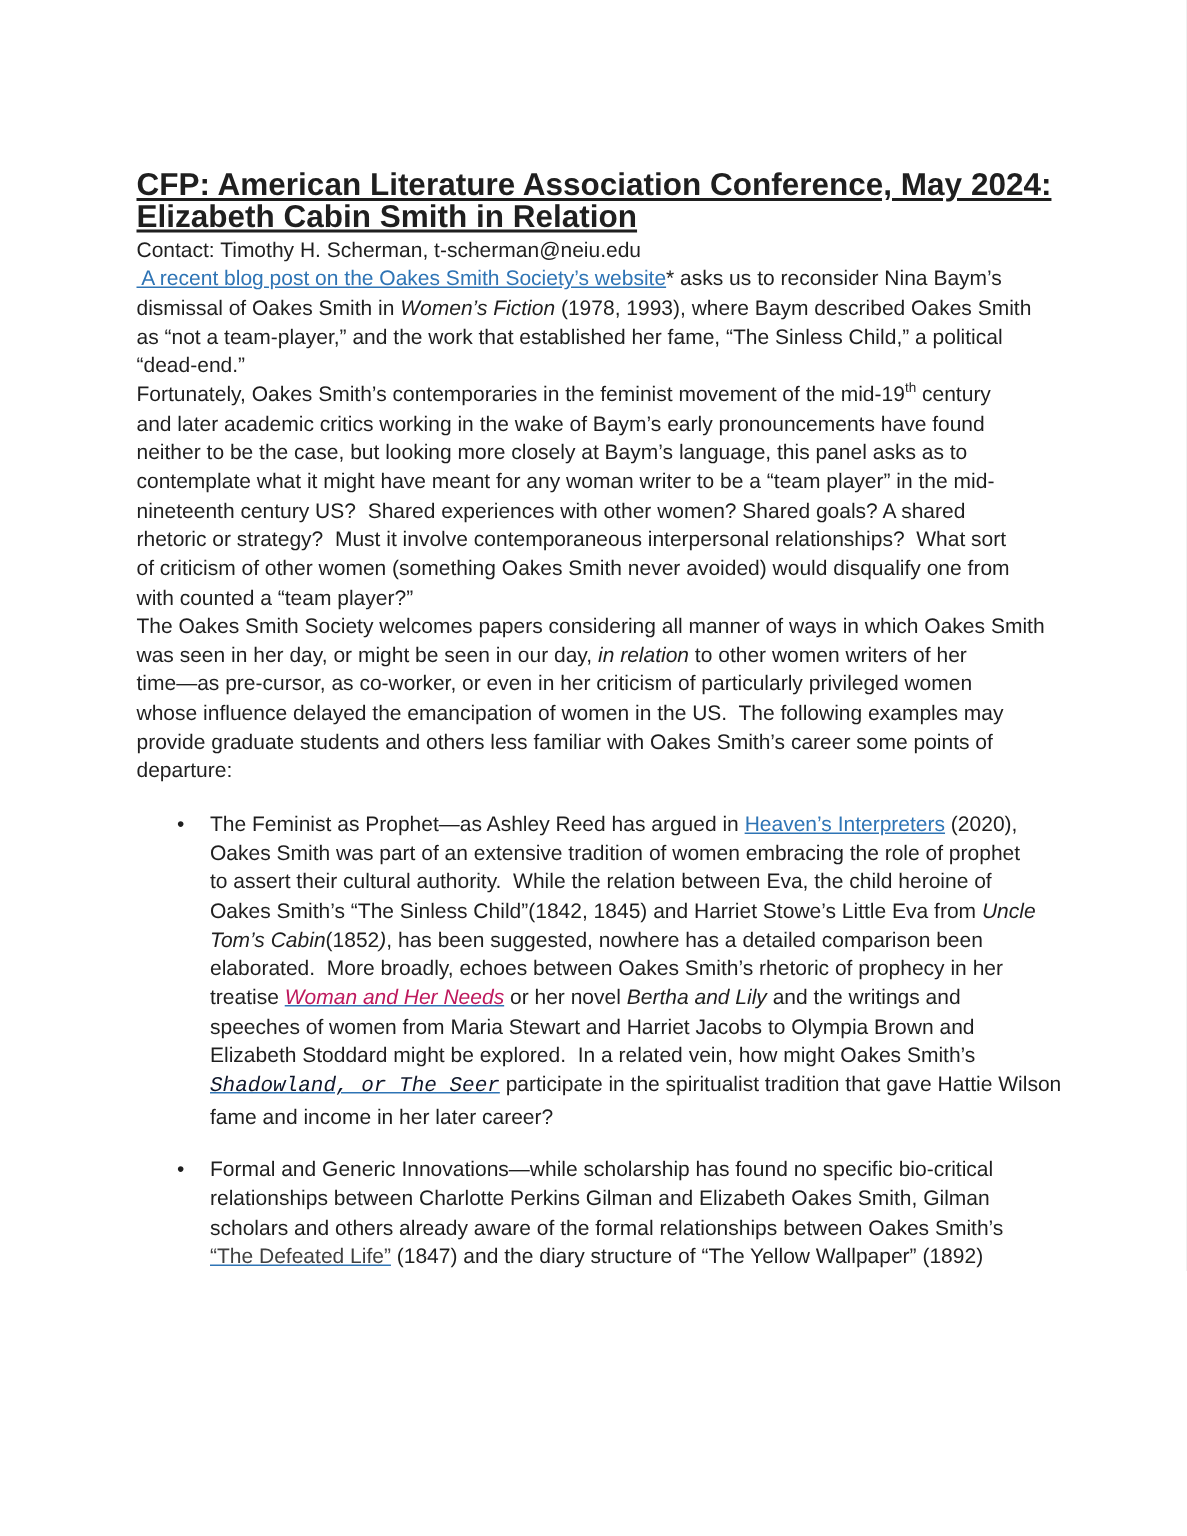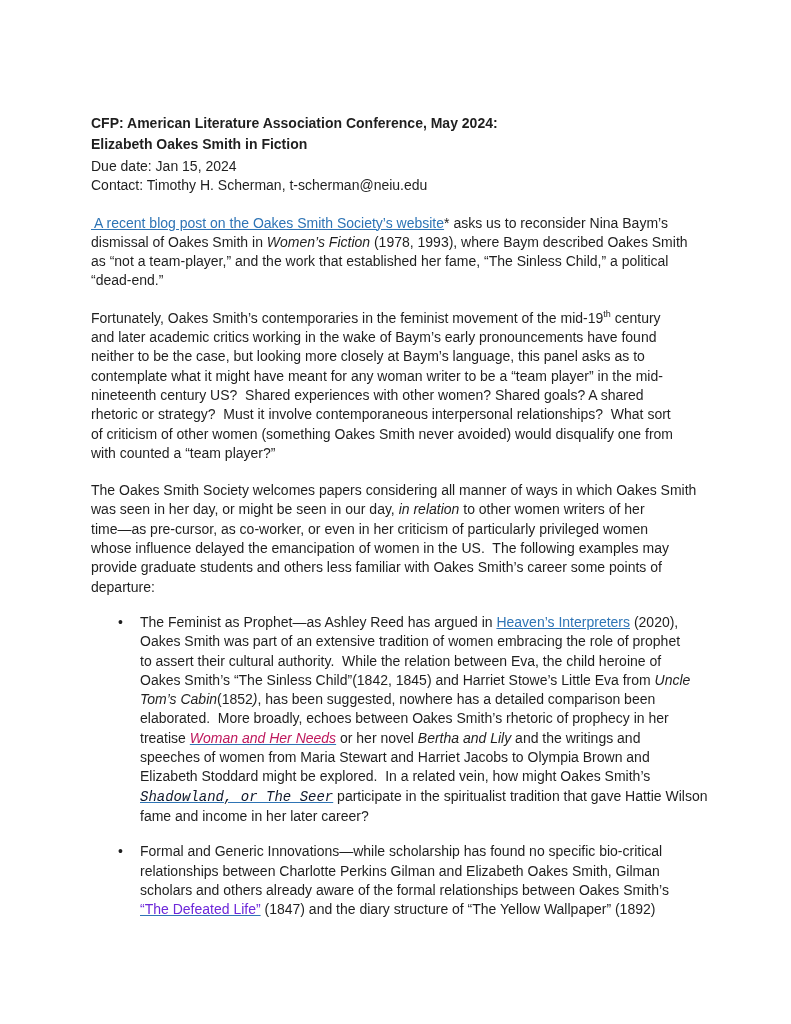--- a/index.html
+++ b/index.html
@@ -17,32 +17,33 @@
     font-family: "Liberation Sans", sans-serif;
     color: #1f1f1f;
   }
   .doc {
     position: absolute;
     left: 91px;
     top: 113px;
     width: 640px;
   }
   .block { margin: 0; }
-  .block.paragraph { margin-top: 18px; }
+  .block.paragraph { }
   .block.bullet    { margin-top: 16px; display: flex; }
   .block.meta      { margin-top: 2px; }
   .line {
     white-space: pre;
     font-size: 14px;
     line-height: 19.3px;
   }
   .heading .line {
-    font-size: 14px;
+    font-size: 21px;
     font-weight: bold;
     line-height: 21px;
+    text-decoration: underline;
   }
   .bullet .marker {
     flex: 0 0 49px;
     box-sizing: border-box;
     padding-left: 27px;
     font-size: 14px;
     line-height: 19.3px;
   }
   .bullet .bullet-content { flex: 1 1 auto; min-width: 0; }
   .b   { font-weight: bold; }
@@ -57,24 +58,23 @@
     cursor: pointer;
   }
 </style>
 </head>
 <body>
 
 <div class="page">
   <div class="doc">
       <div class="block heading">
         <div class="line"><span class="b">CFP: American Literature Association Conference, May 2024:</span></div>
-        <div class="line"><span class="b">Elizabeth Oakes Smith in Fiction</span></div>
+        <div class="line"><span class="b">Elizabeth Cabin Smith in Relation</span></div>
       </div>
       <div class="block meta">
-        <div class="line"><span>Due date: Jan 15, 2024</span></div>
         <div class="line"><span>Contact: Timothy H. Scherman, t-scherman@neiu.edu</span></div>
       </div>
       <div class="block paragraph">
         <div class="line"><a class="link" style="color: rgb(46, 116, 181); text-decoration-color: rgb(46, 116, 181);"> A recent blog post on the Oakes Smith Society’s website</a><span>* asks us to reconsider Nina Baym’s</span></div>
         <div class="line"><span>dismissal of Oakes Smith in </span><span class="i">Women’s Fiction</span><span> (1978, 1993), where Baym described Oakes Smith</span></div>
         <div class="line"><span>as “not a team-player,” and the work that established her fame, “The Sinless Child,” a political</span></div>
         <div class="line"><span>“dead-end.”</span></div>
       </div>
       <div class="block paragraph">
         <div class="line"><span>Fortunately, Oakes Smith’s contemporaries in the feminist movement of the mid-19</span><span class="sup">th</span><span> century</span></div>
@@ -109,17 +109,17 @@
           <div class="line"><a class="link i" style="color: #0f172a; text-decoration-color: rgb(46, 116, 181); font-family: Liberation Mono, monospace;">Shadowland, or The Seer</a><span> participate in the spiritualist tradition that gave Hattie Wilson</span></div>
           <div class="line"><span>fame and income in her later career?</span></div>
         </div>
       </div>
       <div class="block bullet">
         <span class="marker">•</span>
         <div class="bullet-content">
           <div class="line"><span>Formal and Generic Innovations—while scholarship has found no specific bio-critical</span></div>
           <div class="line"><span>relationships between Charlotte Perkins Gilman and Elizabeth Oakes Smith, Gilman</span></div>
           <div class="line"><span>scholars and others already aware of the formal relationships between Oakes Smith’s</span></div>
-          <div class="line"><a class="link" style="color: #6d28d9; text-decoration-color: rgb(46, 116, 181);">“The Defeated Life”</a><span> (1847) and the diary structure of “The Yellow Wallpaper” (1892)</span></div>
+          <div class="line"><a class="link" style="color: #404040; text-decoration-color: rgb(46, 116, 181);">“The Defeated Life”</a><span> (1847) and the diary structure of “The Yellow Wallpaper” (1892)</span></div>
         </div>
       </div>
     </div>
 </div>
 
 </body></html>

